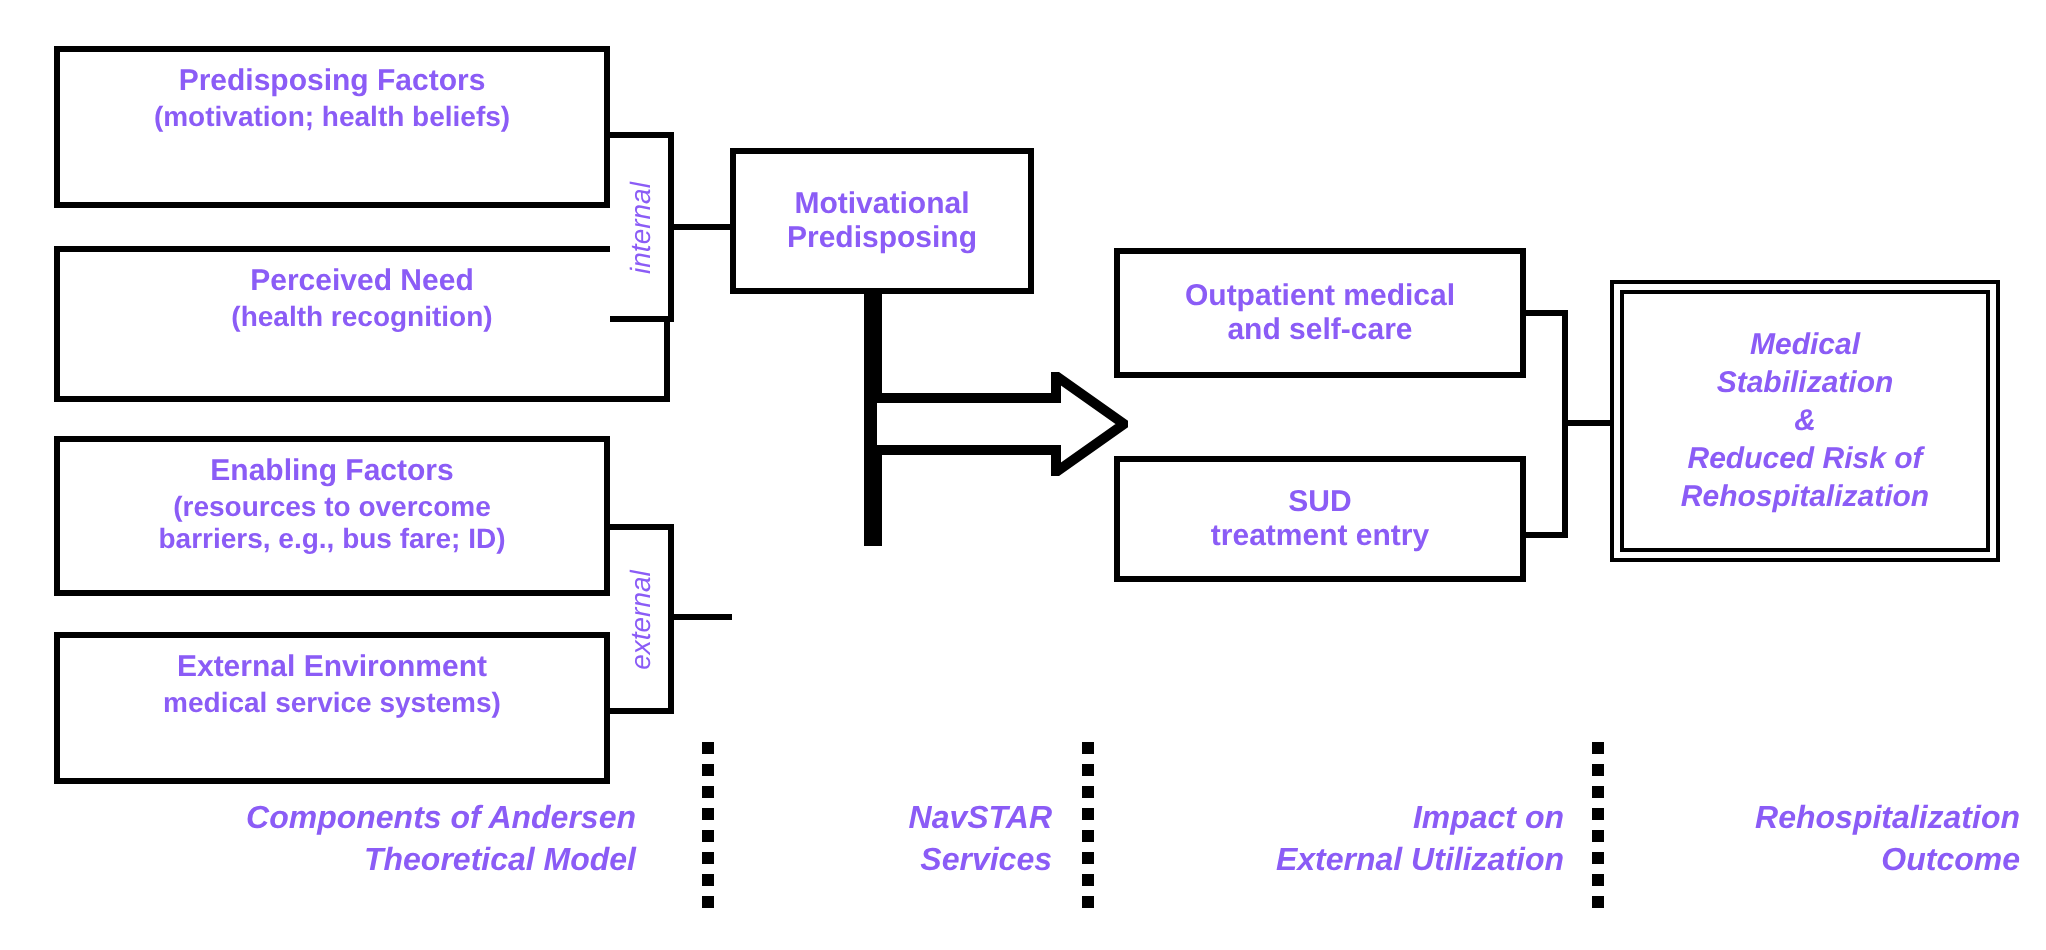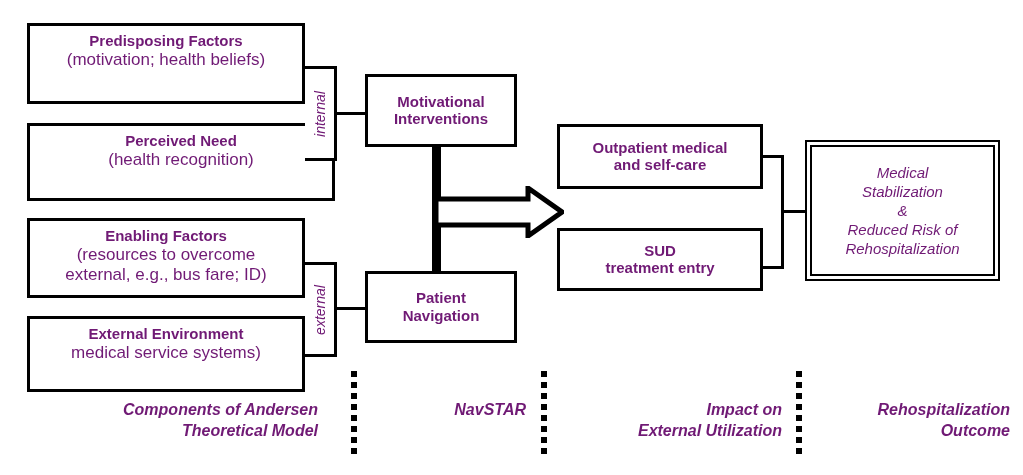--- a/index.html
+++ b/index.html
@@ -7,42 +7,42 @@
     margin: 0;
     padding: 0;
     background: #ffffff;
   }
   #canvas {
     position: relative;
     width: 1023px;
     height: 475px;
     background: #ffffff;
     font-family: "Liberation Sans", sans-serif;
-    color: #701a75;
+    color: #8b5cf6;
     overflow: hidden;
   }
 
   
   .box {
     position: absolute;
     box-sizing: border-box;
     border: 3px solid #000;
     background: #fff;
     text-align: center;
     line-height: 1.18;
   }
   .box .ttl {
     display: block;
     font-weight: bold;
     font-size: 15px;
   }
   .box .sub {
     display: block;
-    font-weight: normal;
-    font-size: 17px;
+    font-weight: bold;
+    font-size: 14px;
   }
   .box-inner {
     position: absolute;
     left: 0;
     right: 0;
     top: 6px;
   }
 
   
   .box.centered .box-inner {
@@ -70,21 +70,21 @@
     top: 50%;
     transform: translateY(-50%);
     font-style: italic;
     font-weight: bold;
     font-size: 15px;
     line-height: 1.28;
   }
   .box.double .box-inner .ttl,
   .box.double .box-inner .sub {
     font-style: italic;
-    font-weight: normal;
+    font-weight: bold;
     font-size: 15px;
   }
 
   
   .hline {
     position: absolute;
     background: #000;
     height: 3px;
   }
   .vline {
@@ -165,21 +165,21 @@
     <div class="box-inner">
       <span class="ttl">Perceived Need</span>
       <span class="sub">(health recognition)</span>
     </div>
   </div>
 
   <div class="box" style="left:27px; top:218px; width:278px; height:80px;">
     <div class="box-inner">
       <span class="ttl">Enabling Factors</span>
       <span class="sub">(resources to overcome</span>
-      <span class="sub">external, e.g., bus fare; ID)</span>
+      <span class="sub">barriers, e.g., bus fare; ID)</span>
     </div>
   </div>
 
   <div class="box" style="left:27px; top:316px; width:278px; height:76px;">
     <div class="box-inner">
       <span class="ttl">External Environment</span>
       <span class="sub">medical service systems)</span>
     </div>
   </div>
 
@@ -189,30 +189,24 @@
   <div class="hline" style="left:334px; top:112px; width:32px;"></div>
 
   <div class="brace" style="left:305px; top:262px; width:32px; height:95px;">
     <span class="brace-label">external</span>
   </div>
   <div class="hline" style="left:334px; top:307px; width:32px;"></div>
 
   <div class="box centered" style="left:365px; top:74px; width:152px; height:73px;">
     <div class="box-inner">
       <span class="ttl">Motivational</span>
-      <span class="ttl">Interventions</span>
-    </div>
-  </div>
-
-  <div class="box centered" style="left:365px; top:271px; width:152px; height:72px;">
-    <div class="box-inner">
-      <span class="ttl">Patient</span>
-      <span class="ttl">Navigation</span>
-    </div>
-  </div>
+      <span class="ttl">Predisposing</span>
+    </div>
+  </div>
+
 
   <div class="vline thick" style="left:432px; top:145px; width:9px; height:128px;"></div>
 
   <div class="block-arrow" style="left:436px; top:186px; width:128px; height:52px;">
     <svg width="128" height="52" viewBox="0 0 128 52">
       <polygon points="0,13 92,13 92,2 126,26 92,50 92,39 0,39" fill="#ffffff" stroke="#000000" stroke-width="5" stroke-linejoin="miter"></polygon>
     </svg>
   </div>
 
   <div class="box centered" style="left:557px; top:124px; width:206px; height:65px;">
@@ -274,20 +268,21 @@
       <i></i>
   </div>
 
   <div class="caption" style="left:18px; top:400px; width:300px;">
     <span>Components of Andersen</span>
     <span>Theoretical Model</span>
   </div>
 
   <div class="caption" style="left:366px; top:400px; width:160px;">
     <span>NavSTAR</span>
+    <span>Services</span>
   </div>
 
   <div class="caption" style="left:557px; top:400px; width:225px;">
     <span>Impact on</span>
     <span>External Utilization</span>
   </div>
 
   <div class="caption" style="left:810px; top:400px; width:200px;">
     <span>Rehospitalization</span>
     <span>Outcome</span>

